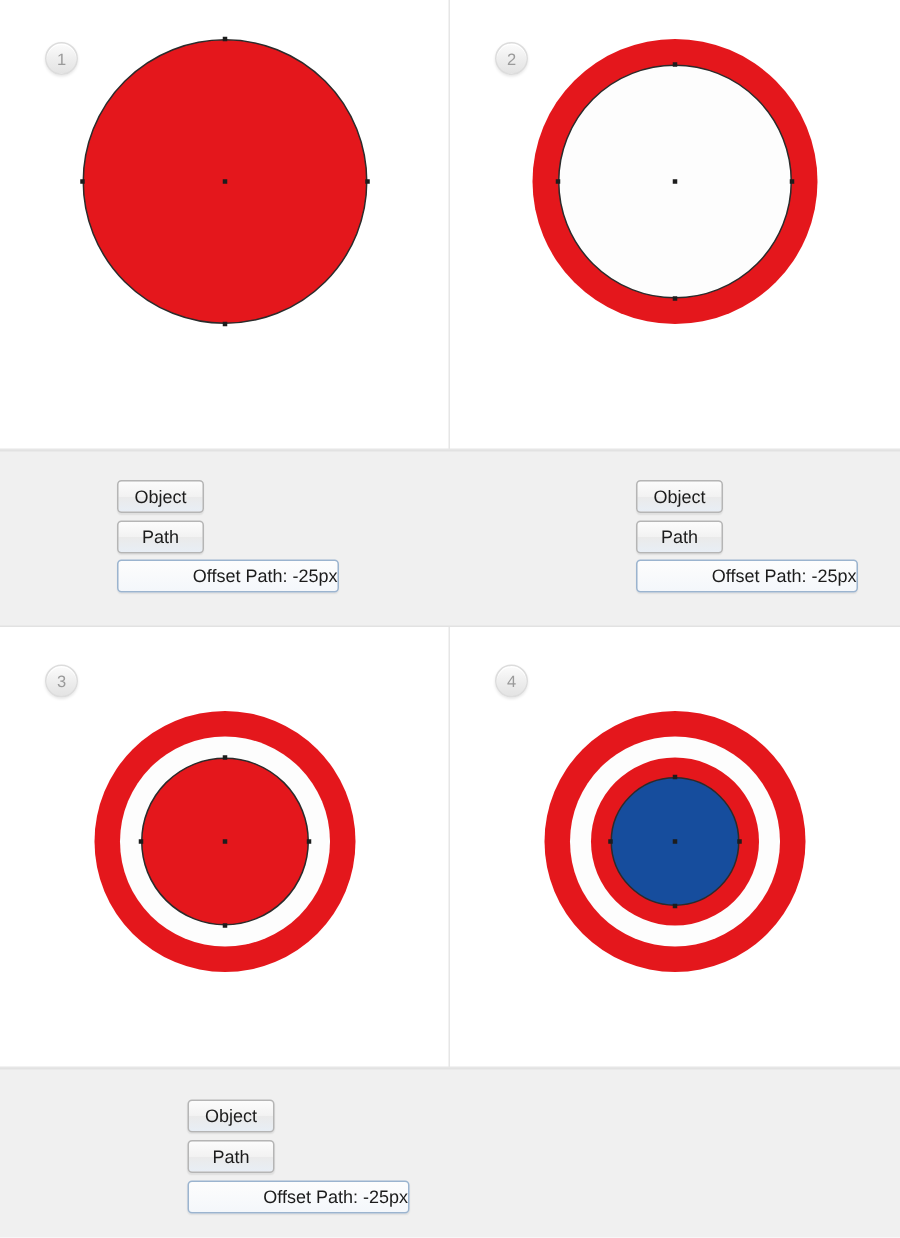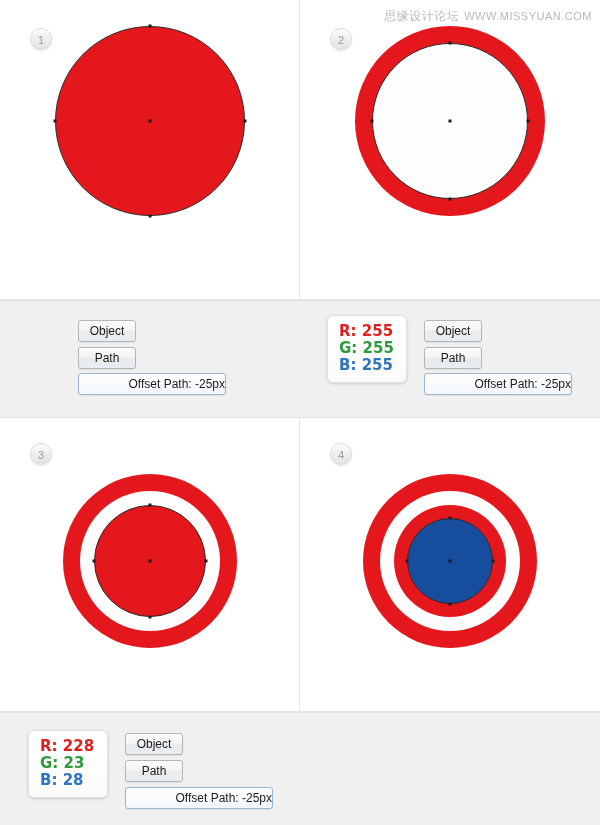--- a/index.html
+++ b/index.html
@@ -146,36 +146,28 @@
         <div class="disc" style="width:190px;height:190px;background:#e4171c;"></div>
         <div class="disc outline" style="width:156px;height:156px;background:#fdfdfd;"></div>
         <div class="anchor" style="left:50%;top:17px;"></div>
         <div class="anchor" style="left:50%;top:173px;"></div>
         <div class="anchor" style="left:17px;top:50%;"></div>
         <div class="anchor" style="left:173px;top:50%;"></div>
         <div class="center-dot"></div>
       </div>
     </div>
 
-    <div class="watermark">
-      <span class="cn">思缘设计论坛</span><span>WWW.MISSYUAN.COM</span>
-    </div>
   </div>
 
   <div class="band band-1">
 
     <div class="btn" style="left:78px;top:19px;width:58px;">Object</div>
     <div class="btn" style="left:78px;top:46px;width:58px;">Path</div>
     <div class="btn accent wide" style="left:78px;top:72px;width:148px;">Offset Path: -25px</div>
 
-    <div class="swatch" style="left:327px;top:14px;width:80px;">
-      <div class="sw-r">R: 255</div>
-      <div class="sw-g">G: 255</div>
-      <div class="sw-b">B: 255</div>
-    </div>
 
     <div class="btn" style="left:424px;top:19px;width:58px;">Object</div>
     <div class="btn" style="left:424px;top:46px;width:58px;">Path</div>
     <div class="btn accent wide" style="left:424px;top:72px;width:148px;">Offset Path: -25px</div>
   </div>
 
   <div class="row row-2">
 
     <div class="panel panel-left">
       <div class="badge">3</div>
@@ -202,25 +194,20 @@
         <div class="anchor" style="left:50%;top:130px;"></div>
         <div class="anchor" style="left:44px;top:50%;"></div>
         <div class="anchor" style="left:130px;top:50%;"></div>
         <div class="center-dot"></div>
       </div>
     </div>
   </div>
 
   <div class="band band-2">
 
-    <div class="swatch" style="left:28px;top:17px;width:80px;">
-      <div class="sw-r">R: 228</div>
-      <div class="sw-g">G: 23</div>
-      <div class="sw-b">B: 28</div>
-    </div>
 
     <div class="btn" style="left:125px;top:20px;width:58px;">Object</div>
     <div class="btn" style="left:125px;top:47px;width:58px;">Path</div>
     <div class="btn accent wide" style="left:125px;top:74px;width:148px;">Offset Path: -25px</div>
 
   </div>
 
 </div>
 
 </body></html>

